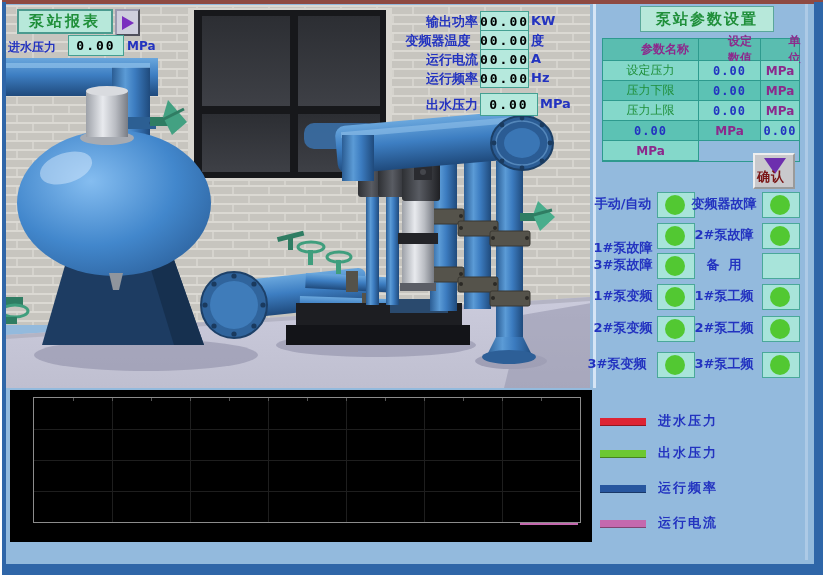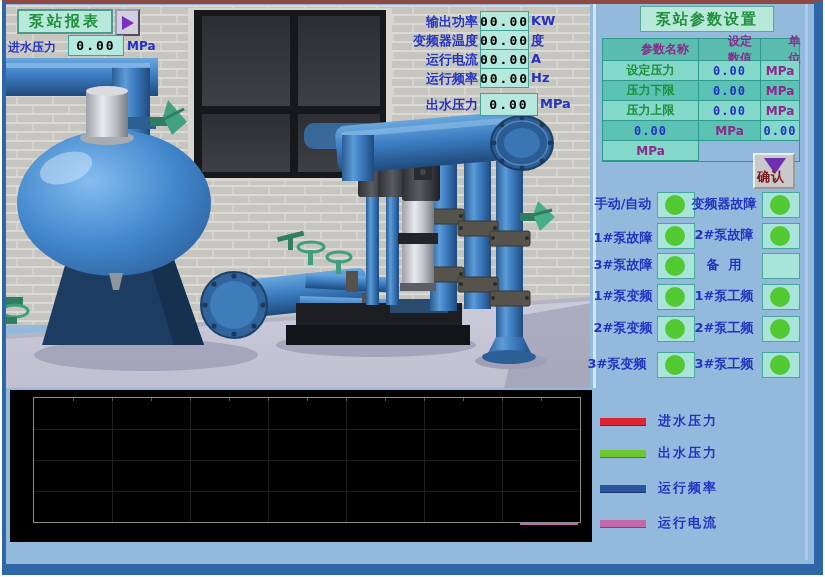--- a/index.html
+++ b/index.html
@@ -33,21 +33,21 @@
                 letter-spacing:2px;display:flex;align-items:center;justify-content:center;}
   .ptable{left:602px;top:38px;width:196px;border:1px solid #2e9a8e;
           display:grid;grid-template-columns:96px 62px 38px;}
   .ptable .cell{border-right:1px solid #2e9a8e;border-bottom:1px solid #2e9a8e;
                 height:19px;display:flex;align-items:center;justify-content:center;
                 font-size:12px;}
   .ptable .cell:nth-child(3n){border-right:none;}
   .ptable .hdr{height:21px;background:#5abdb0;color:#8c2a8c;font-weight:bold;padding-left:29px;}
   .row-l{background:#84d8ca;}
   .row-d{background:#5cc2b4;}
-  .pname{color:#1f8f3a;font-weight:bold;}
+  .pname{color:#1f8f3a;font-weight:normal;}
   .pval{color:#2333c0;font-family:"DejaVu Sans Mono","Liberation Mono",monospace;font-weight:bold;letter-spacing:1px;}
   .punit{color:#8c2a8c;font-weight:bold;}
   .confirm-btn{left:753px;top:153px;width:42px;height:36px;background:#c9c9cc;
                border:2px outset #eee;cursor:pointer;}
   .confirm-btn .tri-down{position:absolute;left:9px;top:3px;width:0;height:0;
                border-left:11px solid transparent;border-right:11px solid transparent;
                border-top:16px solid #6d2fae;}
   .confirm-btn .txt{position:absolute;left:2px;bottom:1px;color:#7a1616;
                font-size:13px;font-weight:bold;letter-spacing:1px;}
   
@@ -311,21 +311,21 @@
 </button>
 
 <div class="abs lbl-blue" style="left:8px;top:39px;font-size:12px">进水压力</div>
 <div class="abs value-box" style="left:68px;top:35px;width:54px;height:19px">0.00</div>
 <div class="abs lbl-blue" style="left:127px;top:39px;font-size:12px">MPa</div>
 
 <div class="abs lbl-blue" style="left:398px;top:13px;width:80px;text-align:right">输出功率</div>
 <div class="abs value-box" style="left:480px;top:11px;width:47px;height:18px">00.00</div>
 <div class="abs lbl-blue" style="left:531px;top:13px">KW</div>
 
-<div class="abs lbl-blue" style="left:398px;top:32px;width:80px;text-align:right">变频器温度</div>
+<div class="abs lbl-blue" style="left:398px;top:32px;width:80px;text-align:center">变频器温度</div>
 <div class="abs value-box" style="left:480px;top:30px;width:47px;height:18px">00.00</div>
 <div class="abs lbl-blue" style="left:531px;top:32px">度</div>
 
 <div class="abs lbl-blue" style="left:398px;top:51px;width:80px;text-align:right">运行电流</div>
 <div class="abs value-box" style="left:480px;top:49px;width:47px;height:18px">00.00</div>
 <div class="abs lbl-blue" style="left:531px;top:51px">A</div>
 
 <div class="abs lbl-blue" style="left:398px;top:70px;width:80px;text-align:right">运行频率</div>
 <div class="abs value-box" style="left:480px;top:68px;width:47px;height:18px">00.00</div>
 <div class="abs lbl-blue" style="left:531px;top:70px">Hz</div>
@@ -367,21 +367,21 @@
 
 <div class="abs status-label" style="left:590px;top:192px;width:66px">手动/自动</div>
 <div class="abs lamp-box" style="left:657px;top:192px">
     <span class="lamp" style="visibility: visible;"></span>
   </div>
 <div class="abs status-label" style="left:688px;top:192px;width:72px">变频器故障</div>
 <div class="abs lamp-box" style="left:762px;top:192px">
     <span class="lamp" style="visibility: visible;"></span>
   </div>
 
-<div class="abs status-label" style="left:590px;top:226px;width:66px">1#泵故障</div>
+<div class="abs status-label" style="left:590px;top:236px;width:66px">1#泵故障</div>
 <div class="abs lamp-box" style="left:657px;top:223px">
     <span class="lamp" style="visibility: visible;"></span>
   </div>
 <div class="abs status-label" style="left:688px;top:223px;width:72px">2#泵故障</div>
 <div class="abs lamp-box" style="left:762px;top:223px">
     <span class="lamp" style="visibility: visible;"></span>
   </div>
 
 <div class="abs status-label" style="left:590px;top:253px;width:66px">3#泵故障</div>
 <div class="abs lamp-box" style="left:657px;top:253px">

